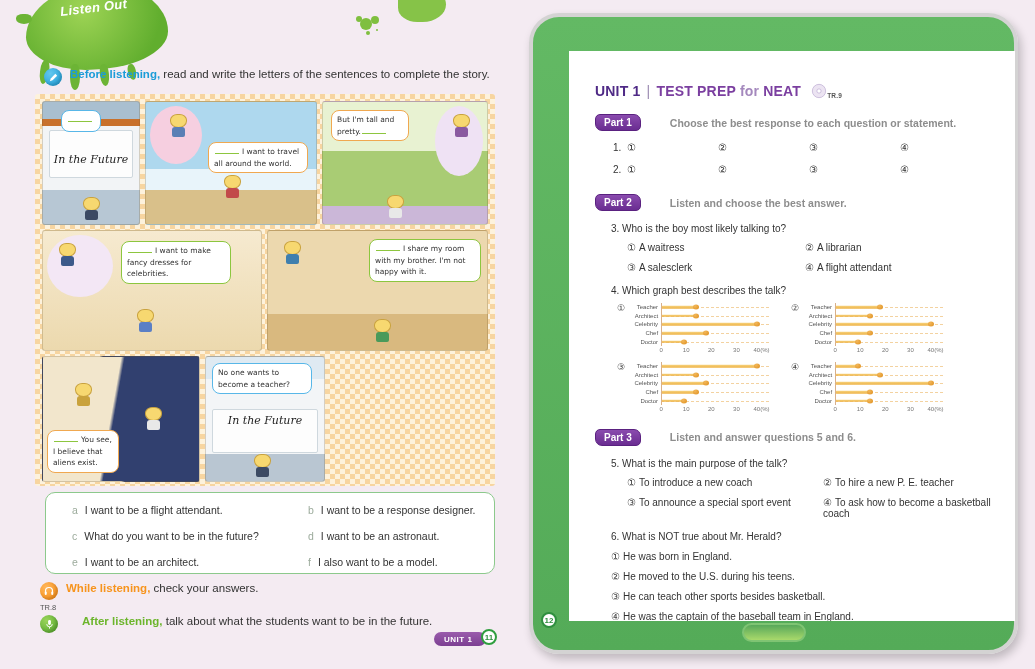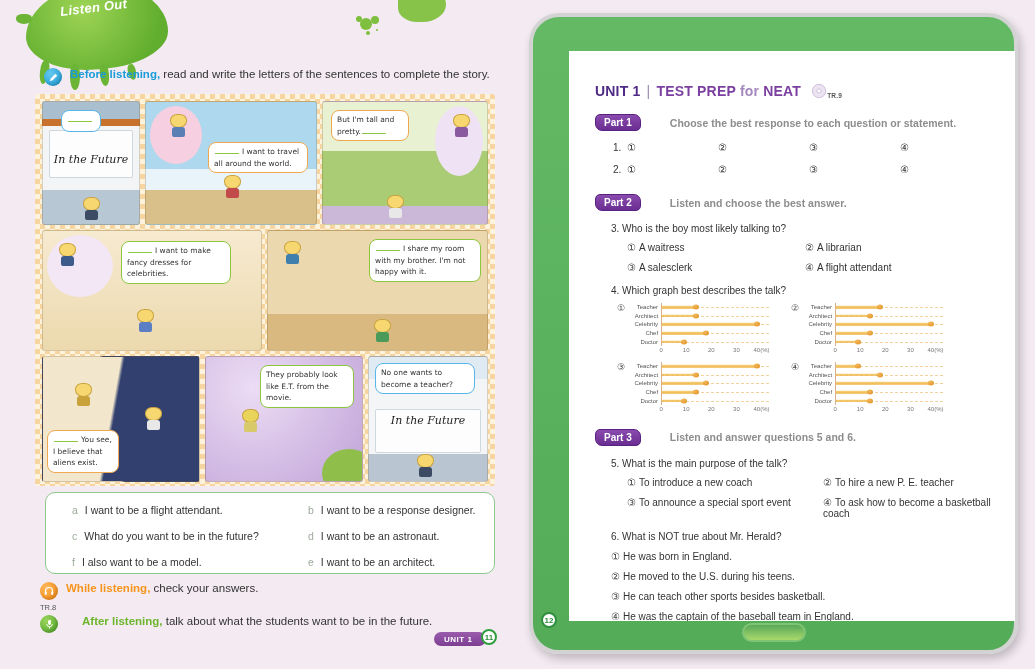--- a/index.html
+++ b/index.html
@@ -215,46 +215,38 @@
         <div class="bubble" style="--bc:#f0a850; left:4px; bottom:8px; width:72px;"><span class="blank"></span><span>You see, I believe that aliens exist.</span></div>
         <div class="fig" style="left:30px; top:26px; --shirt:#c9a23c;">
             <span class="head"></span>
             <span class="torso"></span>
           </div>
         <div class="fig" style="right:36px; top:50px; --shirt:#e8e8e8;">
             <span class="head"></span>
             <span class="torso"></span>
           </div>
       </div>
-      <div class="panel p7">
-        <div class="bubble" style="--bc:#8cc63f; right:8px; top:8px; width:94px;"><span>They probably look like E.T. from the movie.</span></div>
-        <div class="fig" style="left:34px; top:52px; --shirt:#d8c96a;">
-            <span class="head" style="background:#e8d45a;"></span>
-            <span class="torso"></span>
-          </div>
-        <div class="cloud" style="right:-14px; bottom:-16px; width:54px; height:48px; background:#8fbf4a;"></div>
-      </div>
       <div class="panel p8">
         <div class="bubble" style="--bc:#58b7e8; left:6px; top:6px; width:100px;"><span>No one wants to become a teacher?</span></div>
         <div class="whiteboard" style="left:6px; top:52px; width:106px; height:44px; font-size:11px; padding-top:4px;">In the Future</div>
         <div class="fig" style="left:46px; bottom:4px; --shirt:#3c4a63;">
             <span class="head"></span>
             <span class="torso"></span>
           </div>
       </div>
     </div>
   </div>
 
   <div class="options-box">
     <div><span class="opt-letter">a</span><span>I want to be a flight attendant.</span></div>
     <div><span class="opt-letter">b</span><span>I want to be a response designer.</span></div>
     <div><span class="opt-letter">c</span><span>What do you want to be in the future?</span></div>
     <div><span class="opt-letter">d</span><span>I want to be an astronaut.</span></div>
+    <div><span class="opt-letter">e</span><span>I want to be an architect.</span></div>
     <div><span class="opt-letter">f</span><span>I also want to be a model.</span></div>
-    <div><span class="opt-letter">e</span><span>I want to be an architect.</span></div>
   </div>
 
   <div class="inst-row" style="top:582px; left:40px;">
     <span class="inst-icon icon-orange">
       <svg width="12" height="12" viewBox="0 0 24 24">
           <path d="M5 15v-3a7 7 0 0 1 14 0v3" fill="none" stroke="#fff" stroke-width="2.4"></path>
           <rect x="3.5" y="13" width="4" height="7" rx="2" fill="#fff"></rect>
           <rect x="16.5" y="13" width="4" height="7" rx="2" fill="#fff"></rect>
         </svg>
     </span>

